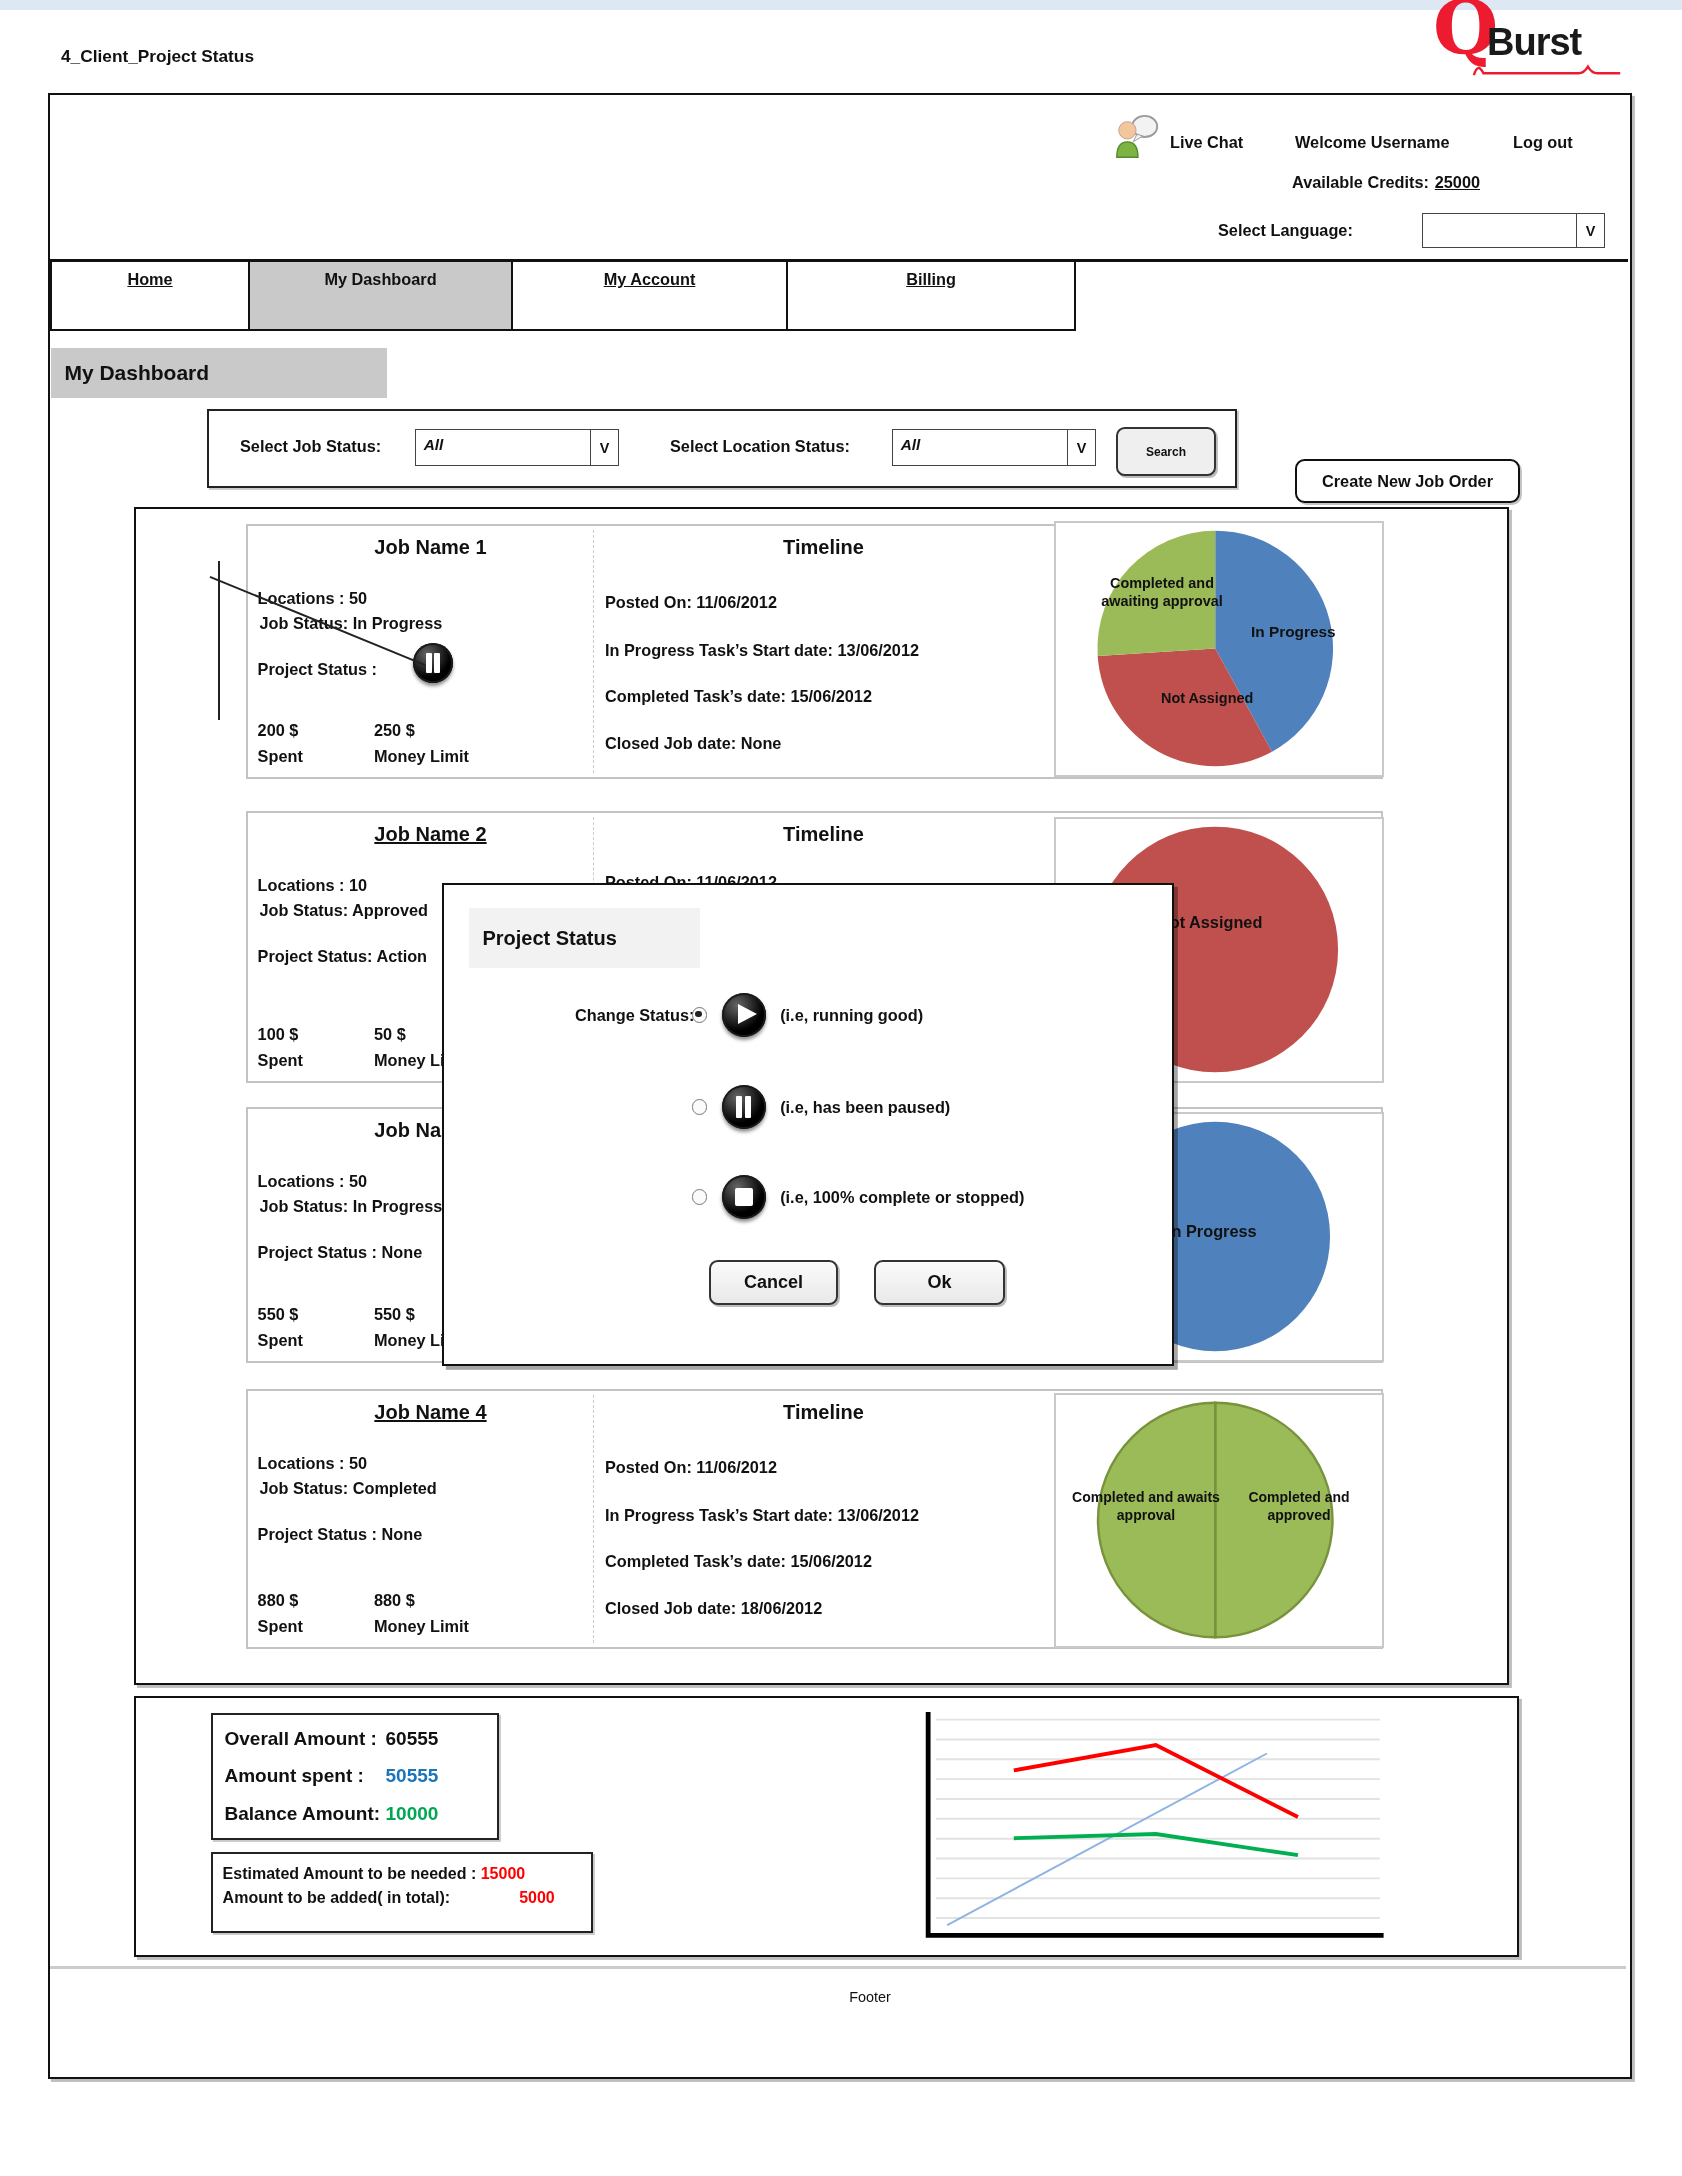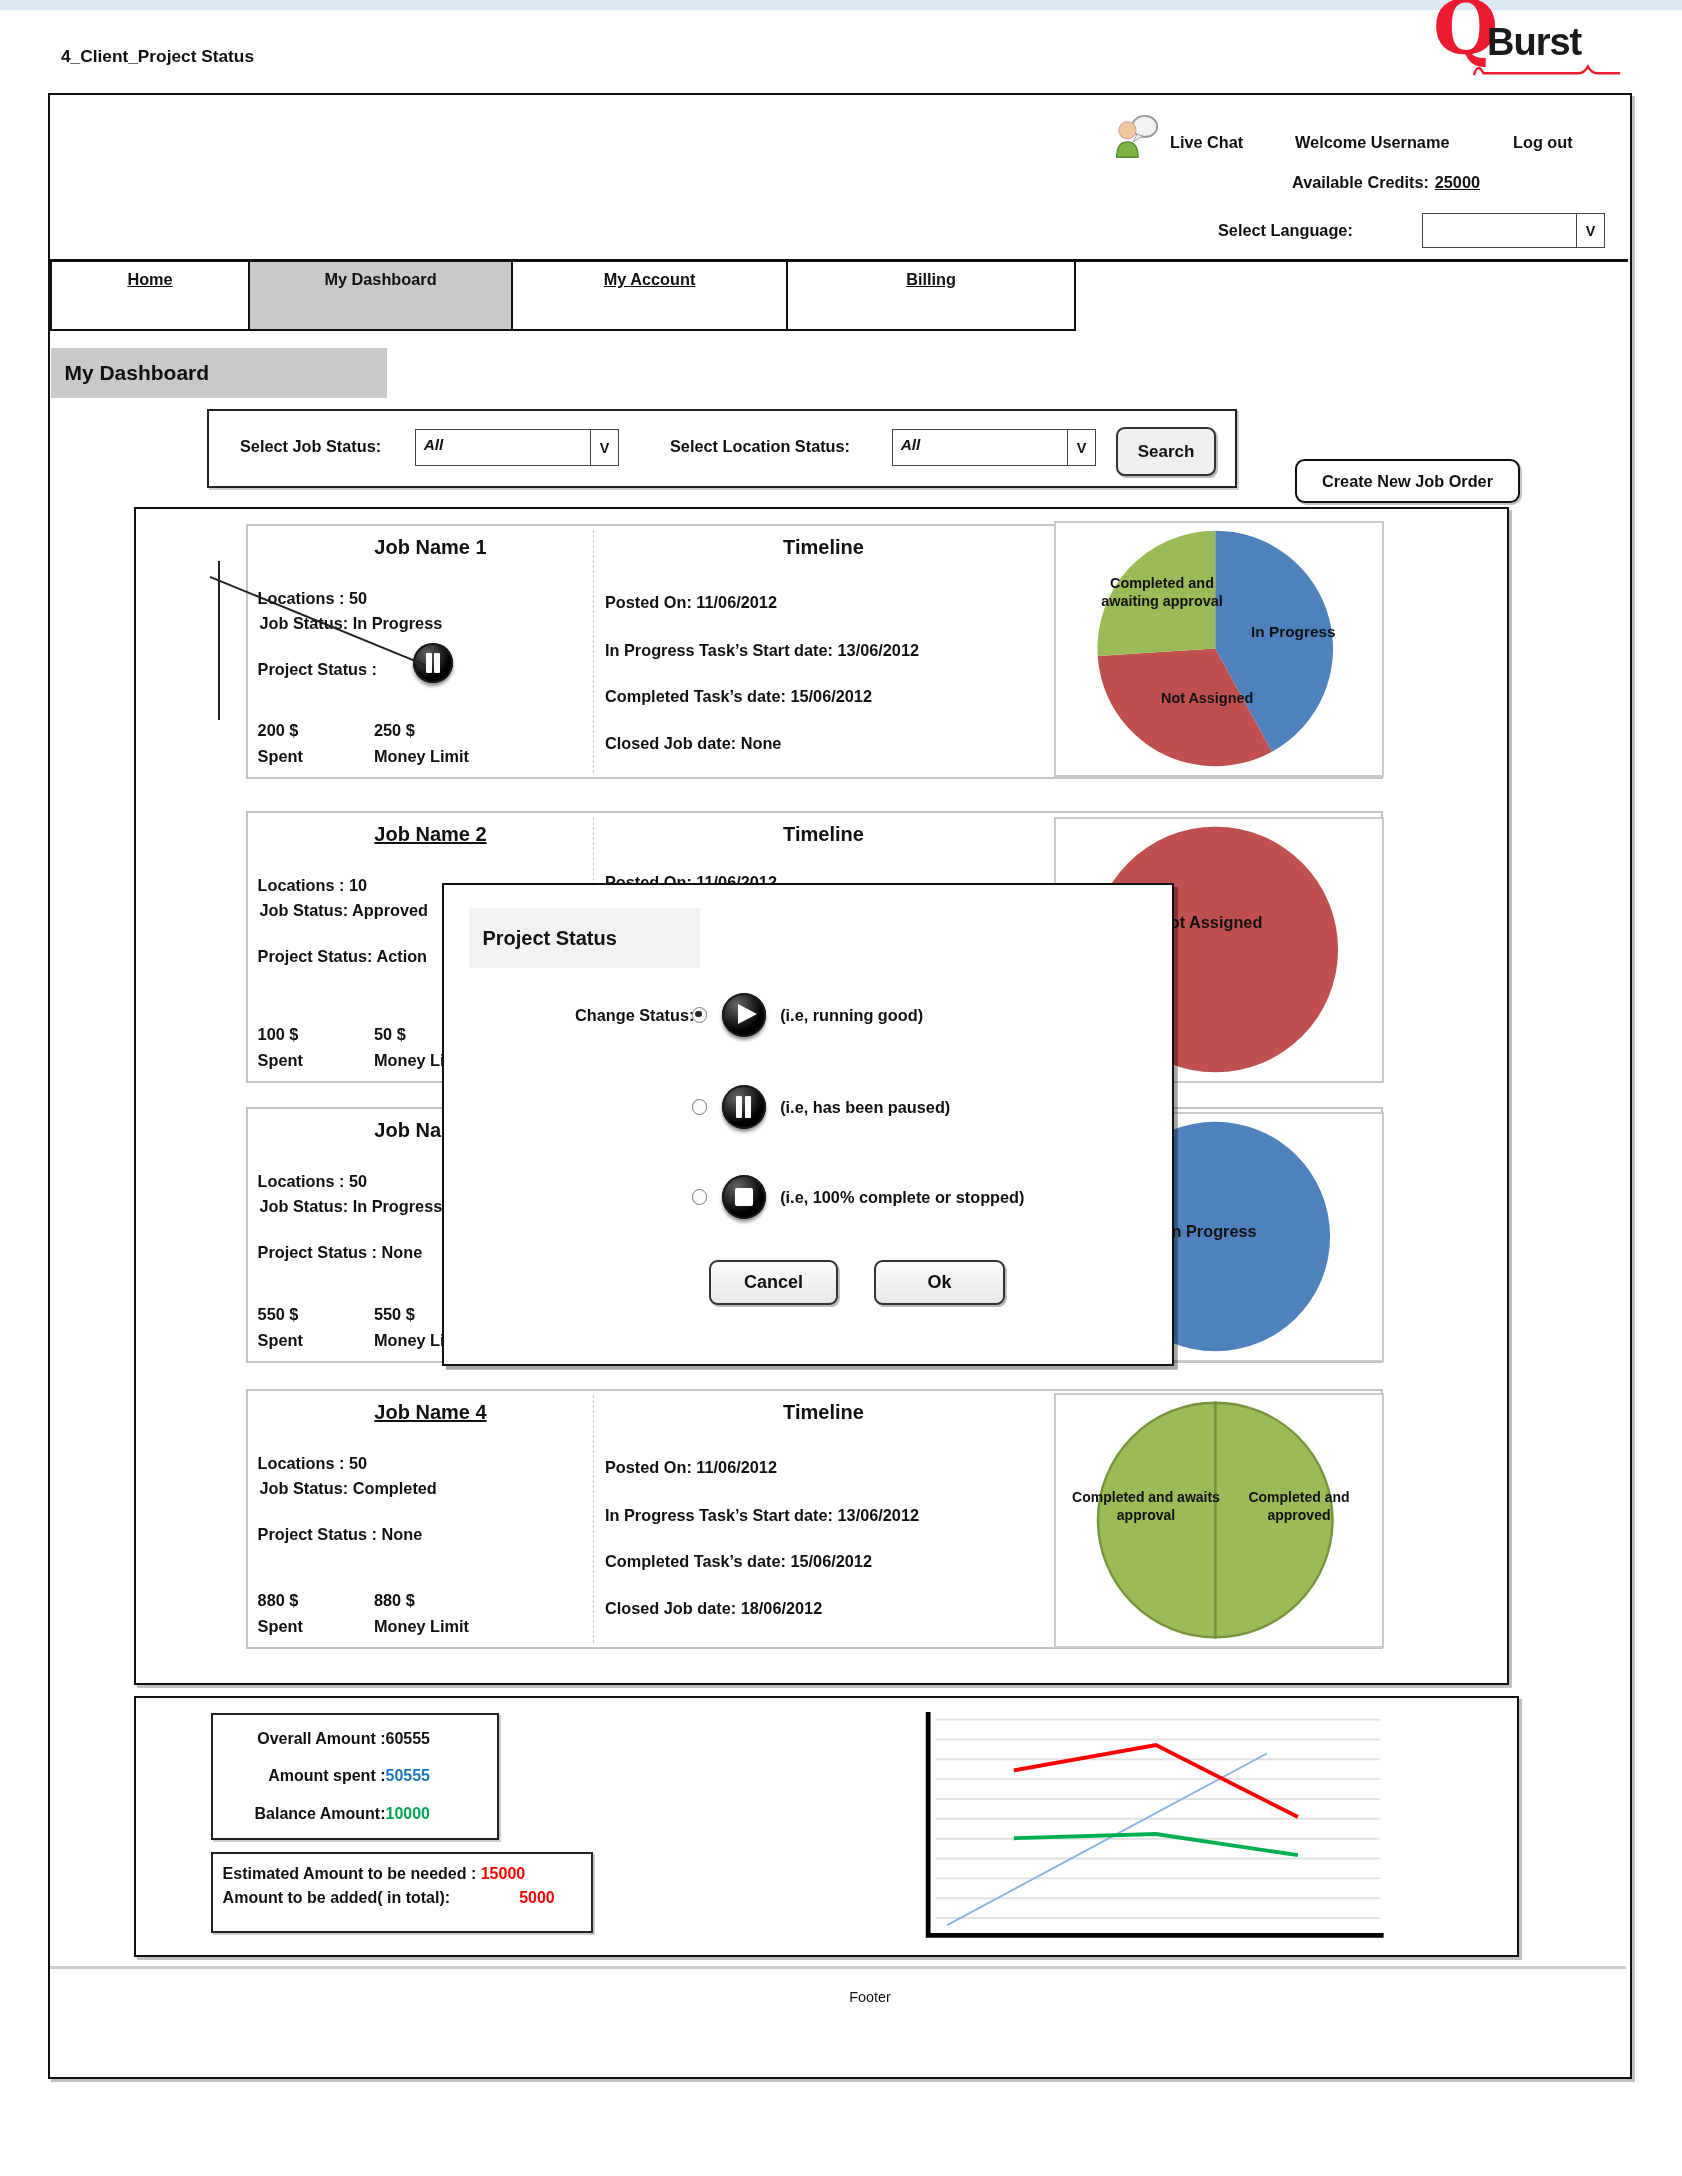--- a/index.html
+++ b/index.html
@@ -36,21 +36,21 @@
   .tab.active{background:#c9c9c9;}
   .tab .lnk{text-decoration:underline;}
   .heading-box{left:51px;top:348px;width:336px;height:50px;background:#c9c9c9;display:flex;align-items:center;padding-left:13.4px;font-size:21px;font-weight:bold;box-sizing:border-box;}
   
   .filter-box{left:207px;top:409px;width:1026px;height:75px;border:2.4px solid #222;box-shadow:1.9px 1.9px 0 #c9c9c9;}
   .f-label{font-size:16.3px;font-weight:bold;}
   .fl1{left:240px;top:437px;}
   .fl2{left:670px;top:437px;}
   .dd1{left:415px;top:429px;width:204px;height:37px;box-sizing:border-box;}
   .dd2{left:892px;top:429px;width:204px;height:37px;box-sizing:border-box;}
-  .search-btn{left:1116px;top:427px;width:96px;height:45px;border:2.4px solid #333;border-radius:8.6px;background:#efefef;box-shadow:1.9px 1.9px 0 #bbb;display:flex;align-items:center;justify-content:center;font-size:17px;font-weight:bold;cursor:pointer;}
+  .search-btn{left:1116px;top:427px;width:96px;height:45px;border:2.4px solid #333;border-radius:8.6px;background:#efefef;box-shadow:1.9px 1.9px 0 #bbb;display:flex;align-items:center;justify-content:center;font-size:12px;font-weight:bold;cursor:pointer;}
   .create-btn{left:1295px;top:459px;width:221px;height:40px;border:2.4px solid #111;border-radius:9.6px;background:#fff;box-shadow:1.9px 1.9px 0 #c2c2c2;display:flex;align-items:center;justify-content:center;font-size:16.3px;font-weight:bold;cursor:pointer;}
   
   .jobs-box{left:134px;top:507px;width:1371px;height:1174px;border:2.9px solid #111;box-shadow:2.9px 2.9px 0 #bdbdbd;background:#fff;}
   .job-card{position:absolute;left:246px;width:1137px;border:2.9px solid #c3c3c3;background:#fff;box-sizing:border-box;z-index:1;}
   .jc-title{position:absolute;left:0;top:9.6px;width:365px;text-align:center;font-size:20px;font-weight:bold;}
   .jc-u{text-decoration:underline;}
   .jc-line{position:absolute;font-size:16.3px;font-weight:bold;white-space:nowrap;}
   .jc-loc{left:9.6px;top:63px;}
   .jc-status{left:11.5px;top:88px;}
   .jc-pstat{left:9.6px;top:134px;}
@@ -84,21 +84,21 @@
   .m-row{position:absolute;left:248px;display:flex;align-items:center;gap:14.4px;}
   .r1{top:108px;} .r2{top:200px;} .r3{top:290px;}
   .radio{width:15.4px;height:15.4px;border:1.9px solid #777;border-radius:50%;background:#fbfbfb;position:relative;box-sizing:border-box;}
   .radio.sel::after{content:"";position:absolute;left:2.4px;top:2.4px;width:6.7px;height:6.7px;border-radius:50%;background:#222;}
   .m-opt-text{font-size:16.3px;font-weight:bold;white-space:nowrap;}
   .m-btn{position:absolute;top:375px;height:45px;border:2.4px solid #333;border-radius:8.6px;background:linear-gradient(#fbfbfb,#e8e8e8);box-shadow:1.9px 1.9px 0 #bbb;display:flex;align-items:center;justify-content:center;font-size:18px;font-weight:bold;cursor:pointer;box-sizing:border-box;}
   .m-cancel{left:265px;width:129px;} .m-ok{left:430px;width:131px;}
   
   .summary-box{left:134px;top:1696px;width:1381px;height:257px;border:2.9px solid #111;box-shadow:2.9px 2.9px 0 #bdbdbd;background:#fff;}
   .amt-box{left:211px;top:1713px;width:288px;height:127px;border:2.4px solid #222;box-shadow:1.9px 1.9px 0 #c9c9c9;background:#fff;display:flex;flex-direction:column;justify-content:space-around;padding:5.8px 11.5px;box-sizing:border-box;z-index:2;}
-  .amt-row{display:flex;font-size:16px;font-weight:bold;text-align:right;}
+  .amt-row{display:flex;font-size:19px;font-weight:bold;}
   .amt-row .lbl{width:161px;}
   .est-box{left:211px;top:1852px;width:382px;height:81px;border:2.4px solid #222;box-shadow:1.9px 1.9px 0 #c9c9c9;background:#fff;padding:7.7px 9.6px;box-sizing:border-box;z-index:2;}
   .est-row{display:flex;font-size:16px;font-weight:bold;line-height:1.55;}
   .chart-svg{left:918px;top:1710px;z-index:2;}
   
   .footer-sep{left:50px;top:1966px;width:1576px;height:2.9px;background:#ccc;}
   .footer-text{left:48px;top:1989px;width:1580px;text-align:center;font-size:14.4px;margin-left:32px;}
 </style>
 </head>
 <body>

